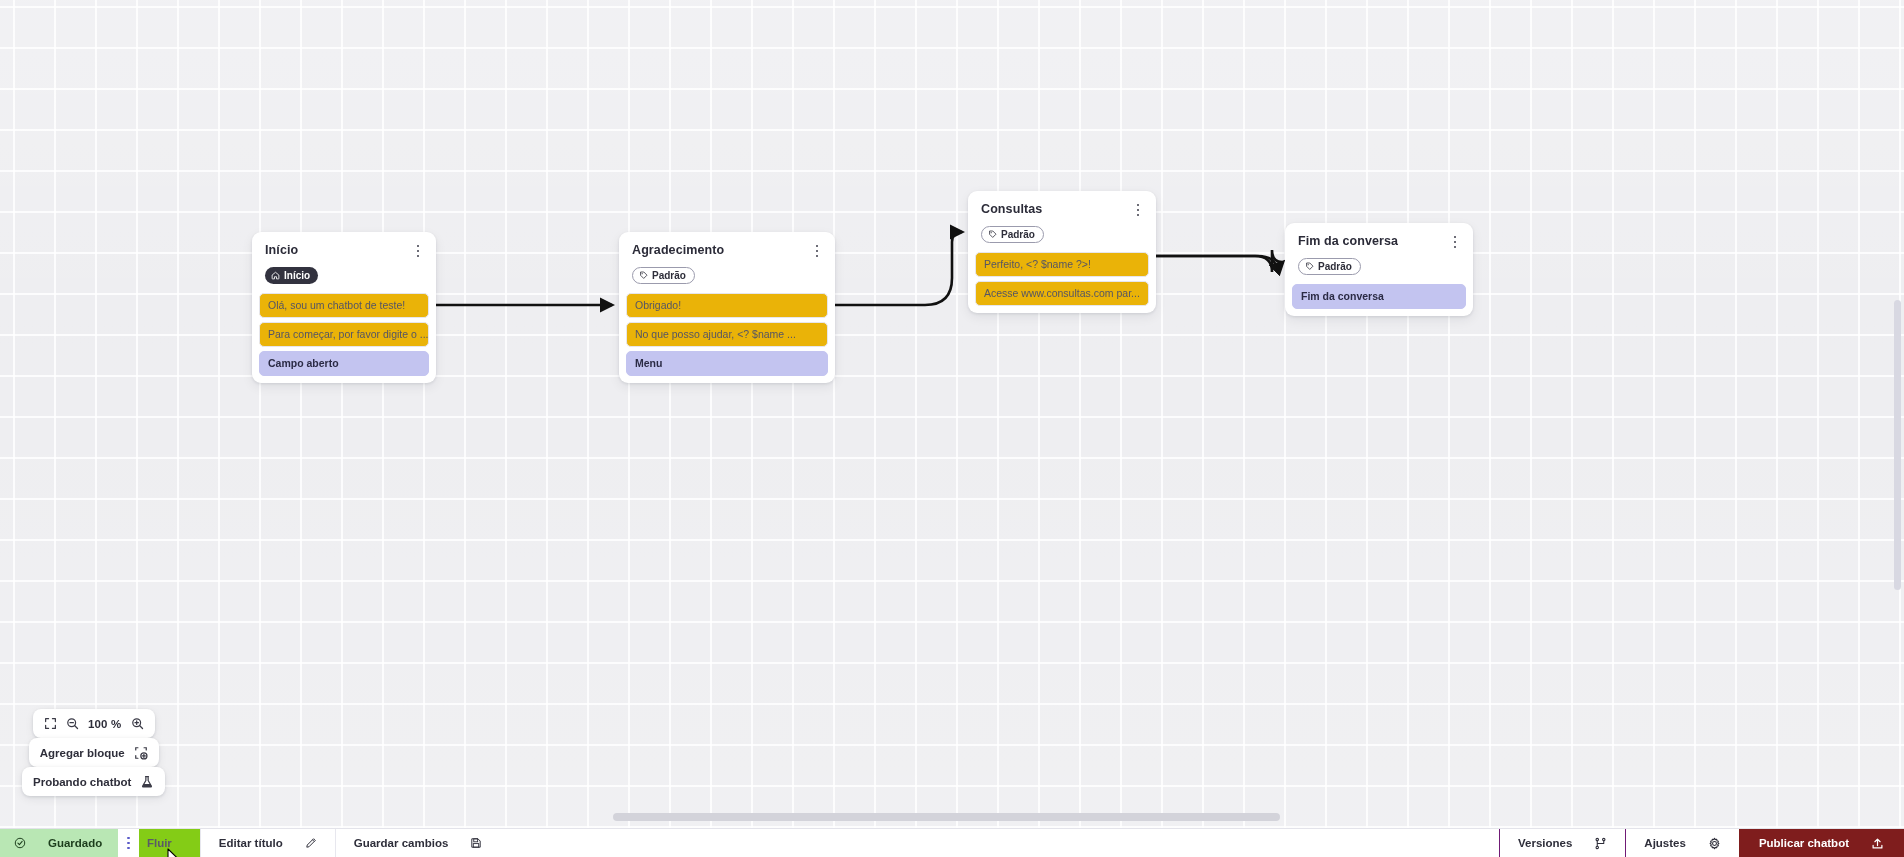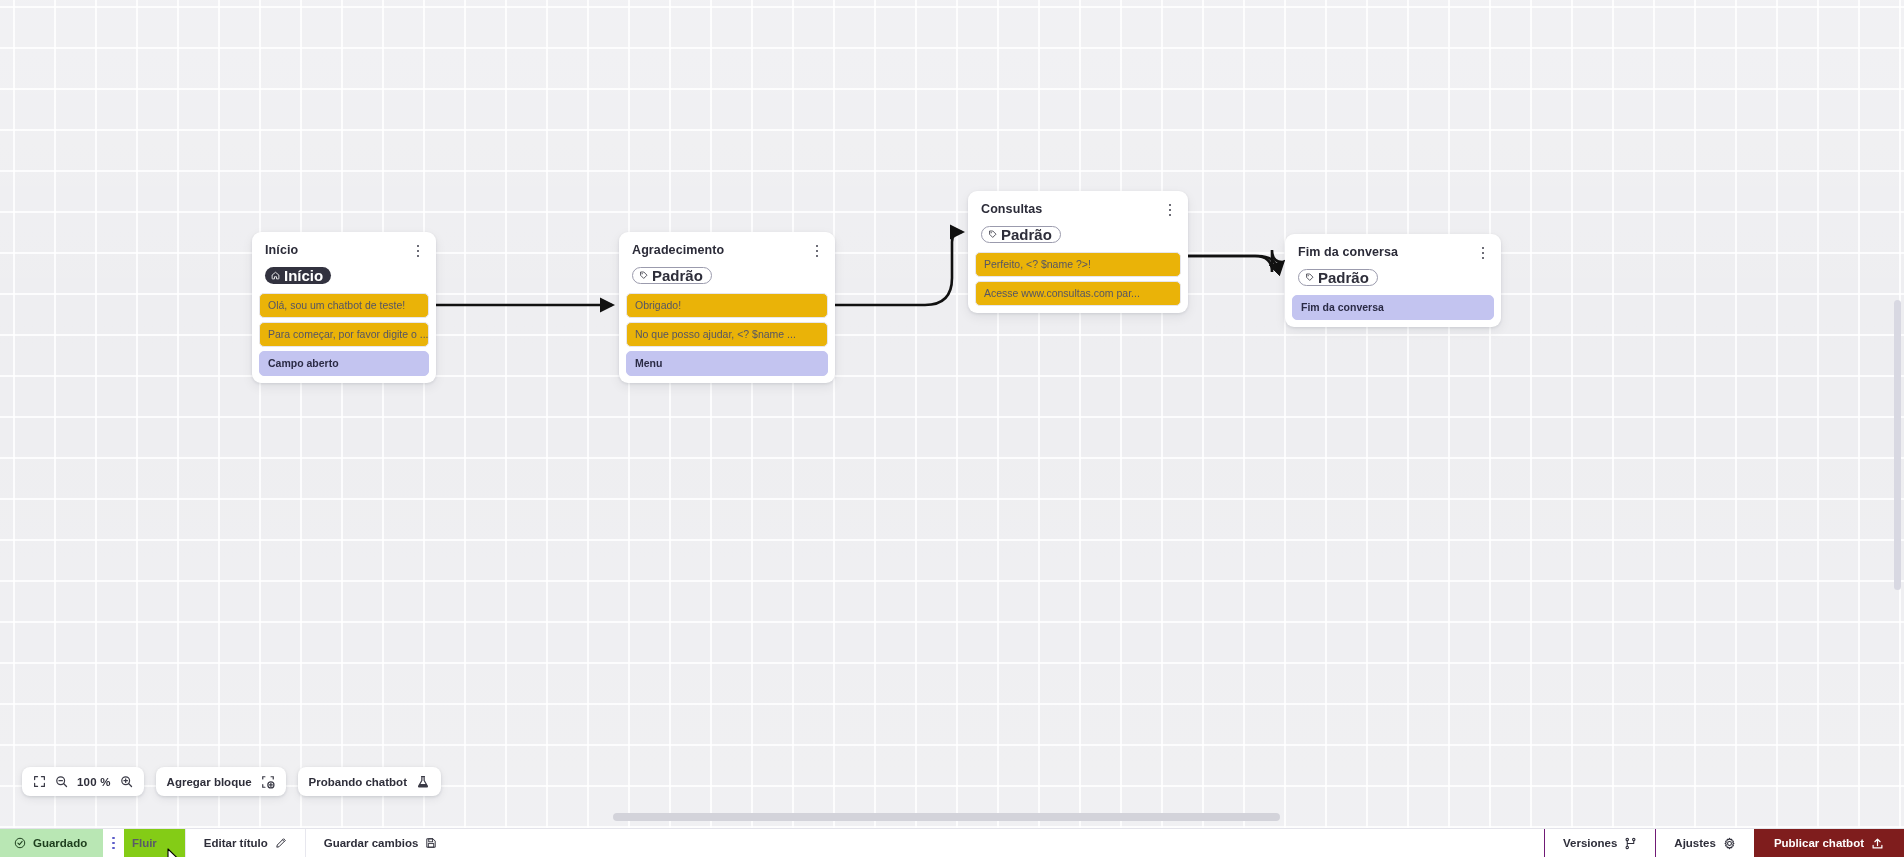--- a/index.html
+++ b/index.html
@@ -88,21 +88,21 @@
   }
 
   .badge-row { margin-top: 8px; }
   .badge {
     display: inline-flex;
     align-items: center;
     gap: 4px;
     height: 17px;
     padding: 0 8px 0 6px;
     border-radius: 999px;
-    font-size: 15px;
+    font-size: 10px;
     font-weight: 700;
     line-height: 1;
     white-space: nowrap;
     cursor: pointer;
   }
   .badge.dark {
     background: #32323f;
     color: #ffffff;
   }
   .badge.outline {
@@ -142,22 +142,22 @@
     border: 1px solid #c3c4f0;
   }
 
   
   .canvas-toolbar {
     position: absolute;
     left: 22px;
     bottom: 32px;
     display: flex;
     align-items: center;
-    gap: 12px;
     z-index: 6;
+    flex-direction: column;
   }
   .tb-group {
     background: #ffffff;
     border-radius: 8px;
     box-shadow: 0 1px 3px rgba(16,24,40,0.12), 0 3px 10px rgba(16,24,40,0.07);
     height: 29px;
     display: flex;
     align-items: center;
     padding: 0 11px;
     gap: 9px;
@@ -222,21 +222,21 @@
     z-index: 10;
   }
   .sb-left, .sb-right {
     display: flex;
     align-items: stretch;
   }
   .sb-right { margin-left: auto; }
   .sb-item {
     display: flex;
     align-items: center;
-    gap: 7px;
+    gap: 22px;
     padding: 0 18px;
     font-size: 11.5px;
     font-weight: 700;
     color: #2e2e3a;
     white-space: nowrap;
     cursor: pointer;
     border-right: 1px solid #e7e7ee;
   }
   .sb-item.saved {
     background: #b9e7b4;
@@ -350,21 +350,21 @@
           </span>
         </div>
       </div>
       <div class="node-body">
         <div class="chip msg">Obrigado!</div>
         <div class="chip msg">No que posso ajudar, &lt;? $name ...</div>
         <div class="chip action">Menu</div>
       </div>
     </div>
 
-    <div class="node" style="left:968px; top:191px; width:220px;">
+    <div class="node" style="left:968px; top:191px; width:188px;">
       <div class="node-head">
         <div class="node-title">Consultas</div>
         <div class="kebab">
           <i></i>
             <i></i>
             <i></i>
         </div>
         <div class="badge-row">
           <span class="badge outline">
             <svg width="9" height="9" viewBox="0 0 16 16">
@@ -374,21 +374,21 @@
             <span>Padrão</span>
           </span>
         </div>
       </div>
       <div class="node-body">
         <div class="chip msg">Perfeito, &lt;? $name ?&gt;!</div>
         <div class="chip msg">Acesse www.consultas.com par...</div>
       </div>
     </div>
 
-    <div class="node" style="left:1285px; top:234px; width:216px;">
+    <div class="node" style="left:1285px; top:223px; width:188px;">
       <div class="node-head">
         <div class="node-title">Fim da conversa</div>
         <div class="kebab">
           <i></i>
             <i></i>
             <i></i>
         </div>
         <div class="badge-row">
           <span class="badge outline">
             <svg width="9" height="9" viewBox="0 0 16 16">

